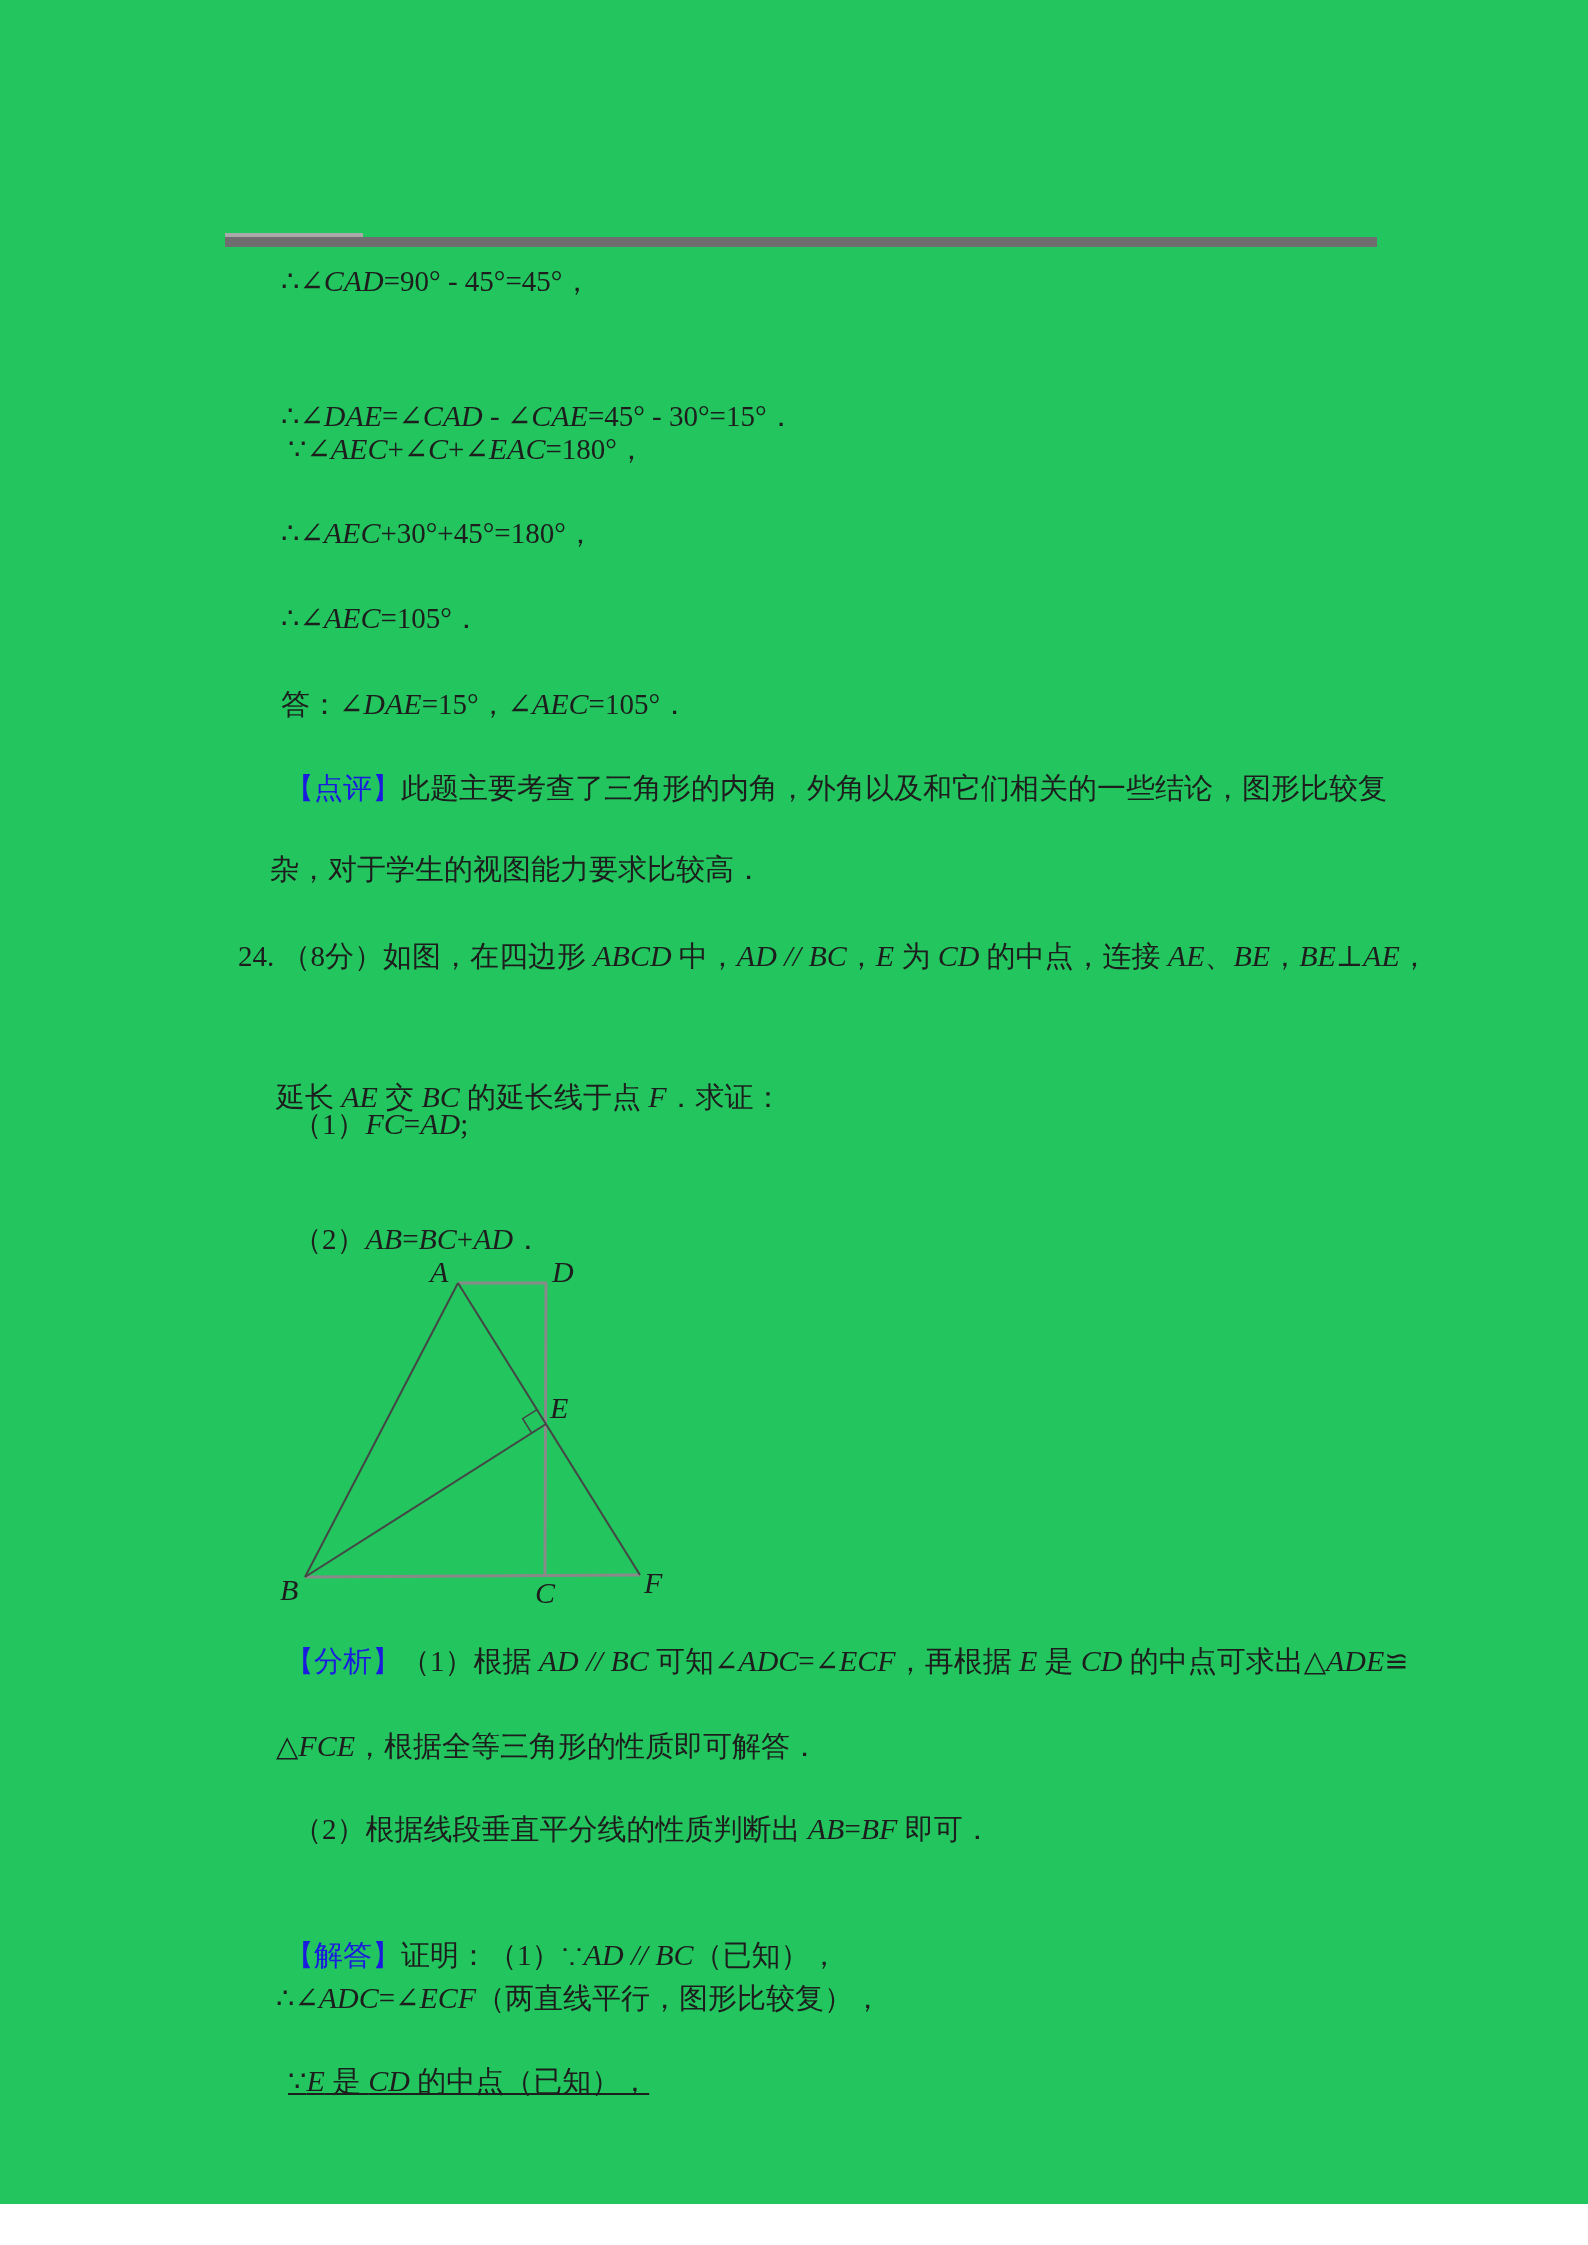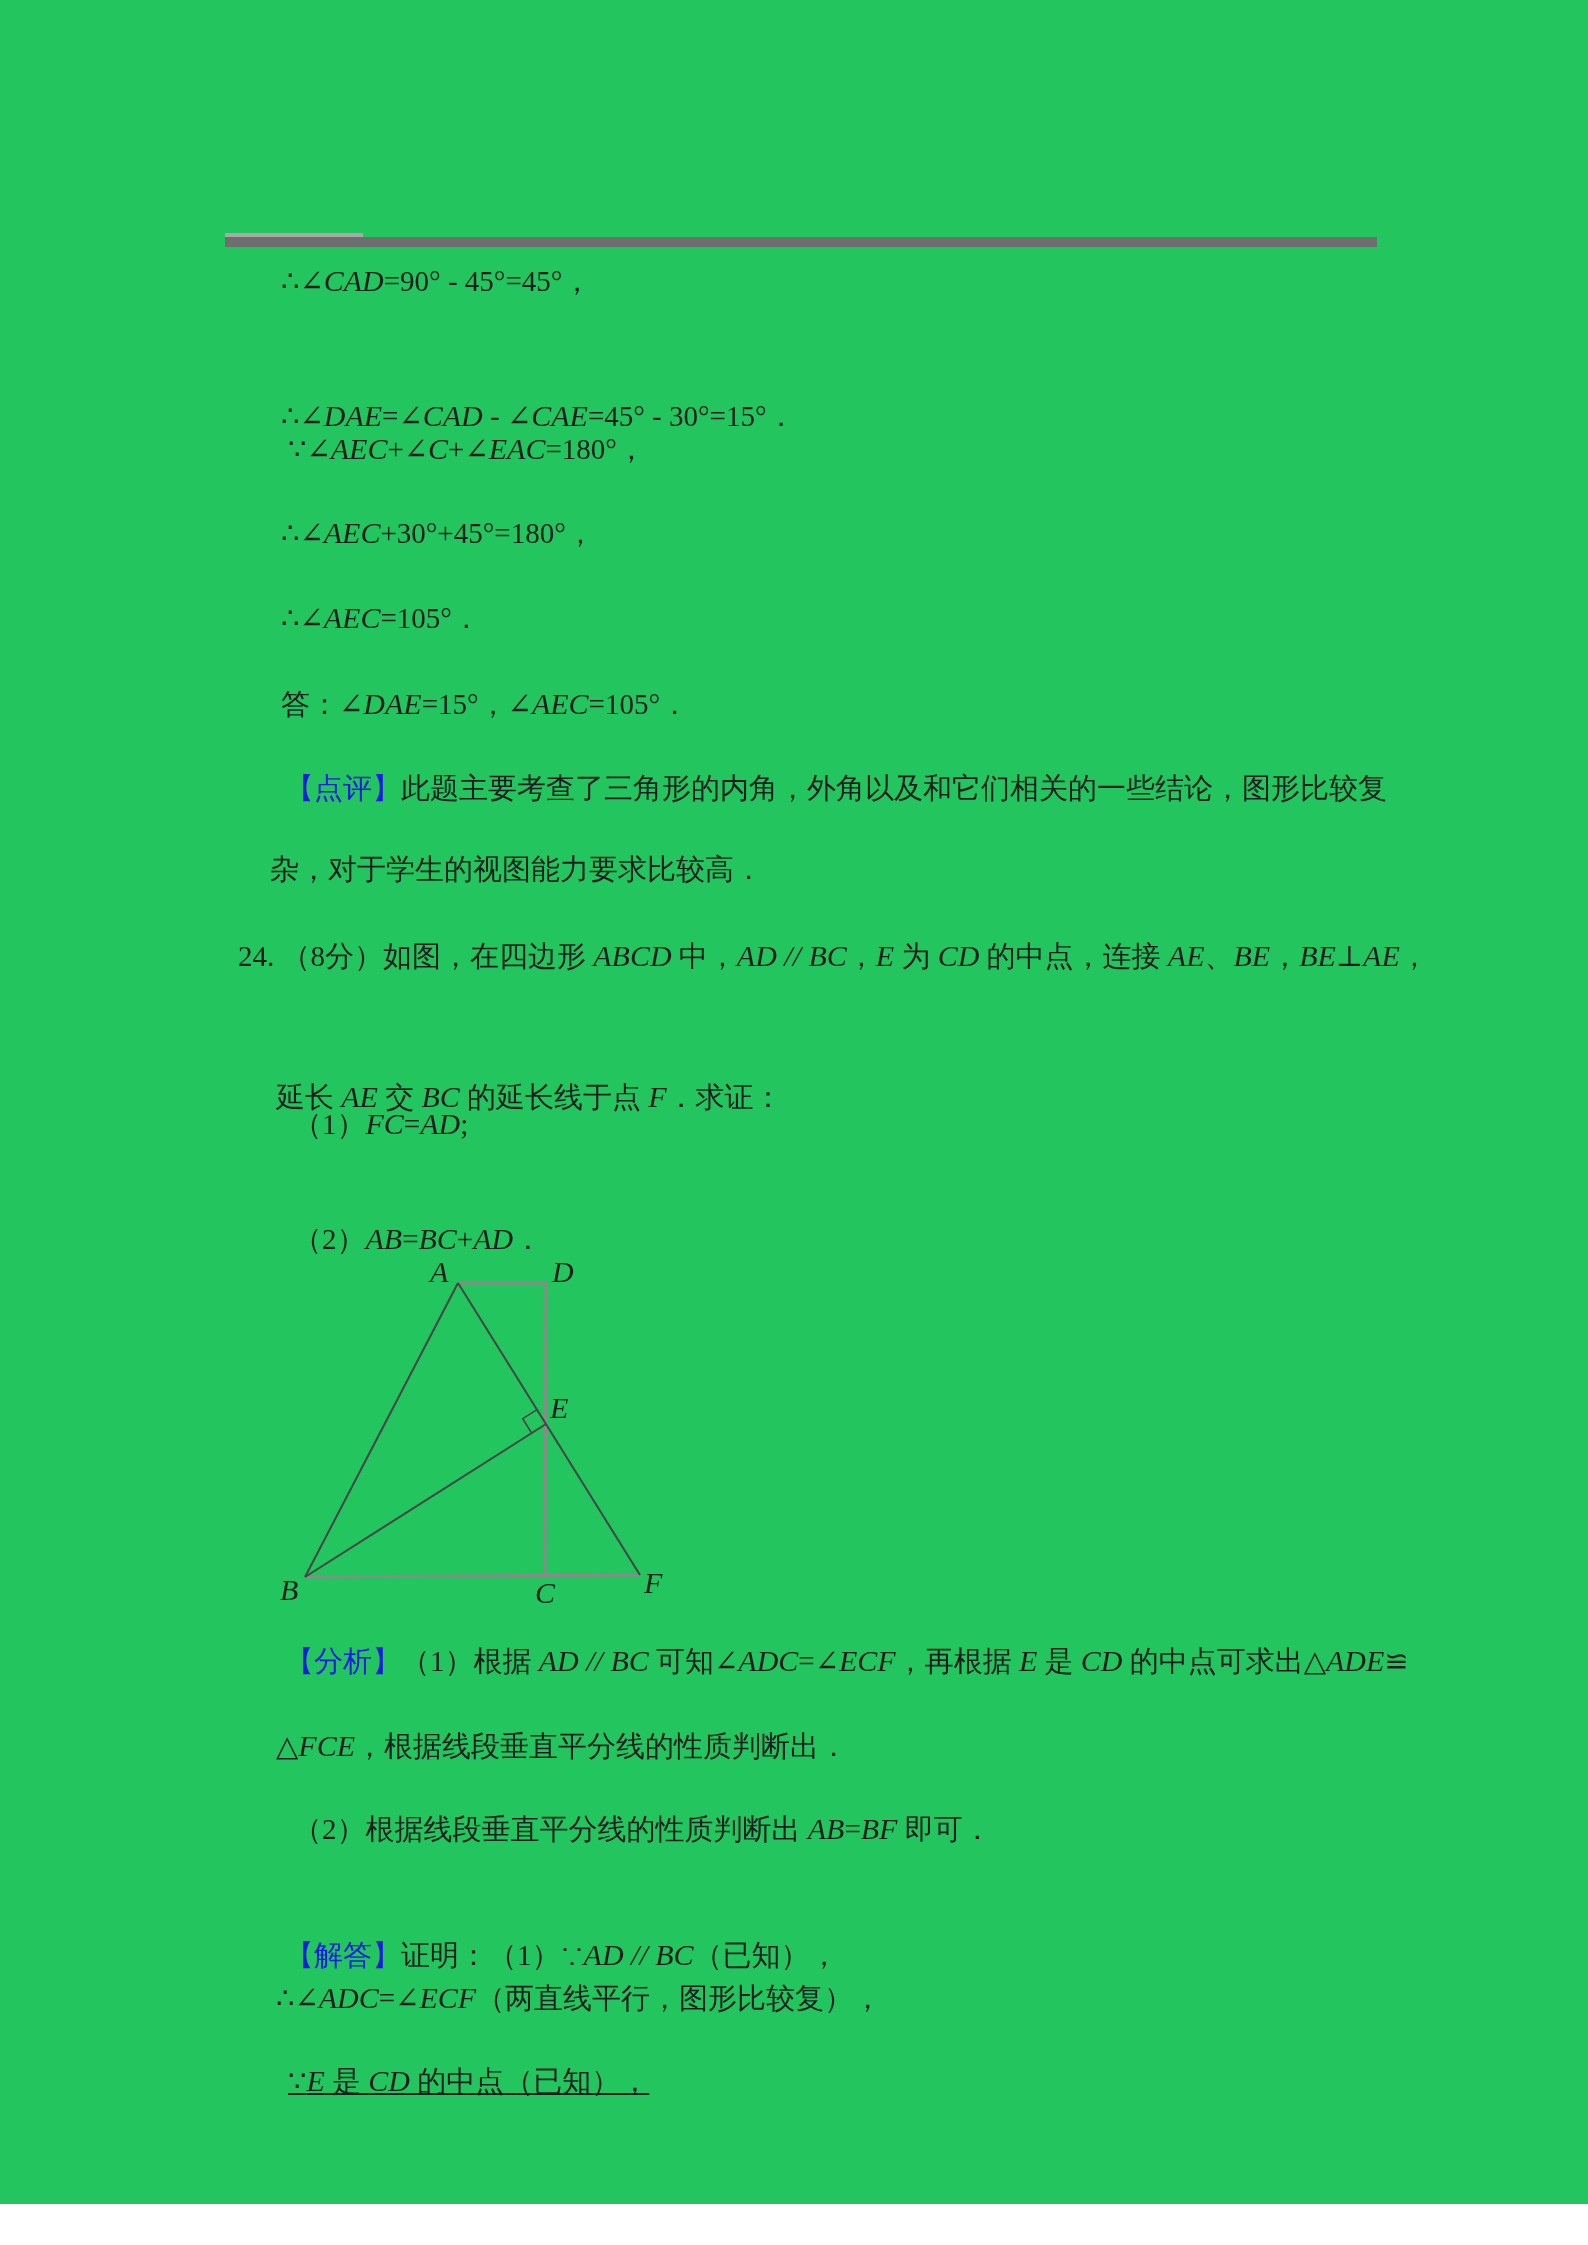--- a/index.html
+++ b/index.html
@@ -35,21 +35,21 @@
       <p class="line" style="left: 281px; top: 513px;"><span>∴∠</span><span class="it">AEC</span><span>+30°+45°=180°，</span></p>
       <p class="line" style="left: 281px; top: 598px;"><span>∴∠</span><span class="it">AEC</span><span>=105°．</span></p>
       <p class="line" style="left: 281px; top: 684px;"><span>答：∠</span><span class="it">DAE</span><span>=15°，∠</span><span class="it">AEC</span><span>=105°．</span></p>
       <p class="line" style="left: 285px; top: 768px;"><span class="blabel">【点评】</span><span>此题主要考查了三角形的内角，外角以及和它们相关的一些结论，图形比较复</span></p>
       <p class="line" style="left: 270px; top: 849px;"><span>杂，对于学生的视图能力要求比较高．</span></p>
       <p class="line" style="left: 238px; top: 936px;"><span>24. （8分）如图，在四边形 </span><span class="it">ABCD</span><span> 中，</span><span class="it">AD</span><span class="it"> // </span><span class="it">BC</span><span>，</span><span class="it">E</span><span> 为 </span><span class="it">CD</span><span> 的中点，连接 </span><span class="it">AE</span><span>、</span><span class="it">BE</span><span>，</span><span class="it">BE</span><span>⊥</span><span class="it">AE</span><span>，</span></p>
       <p class="line" style="left: 276px; top: 1077px;"><span>延长 </span><span class="it">AE</span><span> 交 </span><span class="it">BC</span><span> 的延长线于点 </span><span class="it">F</span><span>．求证：</span></p>
       <p class="line" style="left: 293px; top: 1104px;"><span>（1）</span><span class="it">FC</span><span>=</span><span class="it">AD</span><span>;</span></p>
       <p class="line" style="left: 293px; top: 1219px;"><span>（2）</span><span class="it">AB</span><span>=</span><span class="it">BC</span><span>+</span><span class="it">AD</span><span>．</span></p>
       <p class="line" style="left: 285px; top: 1641px;"><span class="blabel">【分析】</span><span>（1）根据 </span><span class="it">AD</span><span class="it"> // </span><span class="it">BC</span><span> 可知∠</span><span class="it">ADC</span><span>=∠</span><span class="it">ECF</span><span>，再根据 </span><span class="it">E</span><span> 是 </span><span class="it">CD</span><span> 的中点可求出△</span><span class="it">ADE</span><span>≌</span></p>
-      <p class="line" style="left: 276px; top: 1726px;"><span>△</span><span class="it">FCE</span><span>，根据线段垂直平分线的性质判断出．</span></p>
+      <p class="line" style="left: 276px; top: 1726px;"><span>△</span><span class="it">FCE</span><span>，根据全等三角形的性质即可解答．</span></p>
       <p class="line" style="left: 293px; top: 1809px;"><span>（2）根据线段垂直平分线的性质判断出 </span><span class="it">AB</span><span>=</span><span class="it">BF</span><span> 即可．</span></p>
       <p class="line" style="left: 285px; top: 1893px; margin-top: 42px;"><span class="blabel">【解答】</span><span>证明：（1）∵</span><span class="it">AD</span><span class="it"> // </span><span class="it">BC</span><span>（已知），</span></p>
       <p class="line" style="left: 276px; top: 1978px;"><span>∴∠</span><span class="it">ADC</span><span>=∠</span><span class="it">ECF</span><span>（两直线平行，图形比较复），</span></p>
       <p class="line" style="left: 288px; top: 2061px; text-decoration: underline;"><span>∵</span><span class="it">E</span><span> 是 </span><span class="it">CD</span><span> 的中点（已知），</span></p>
     </div>
 
   <svg class="fig" width="402" height="362" viewBox="0 0 402 362">
 
     <line x1="180" y1="23" x2="269" y2="23" stroke="var(--figGray,#8a8a8a)" stroke-width="3"></line>
     <line x1="268" y1="23" x2="267" y2="315" stroke="var(--figGray,#8a8a8a)" stroke-width="3"></line>

